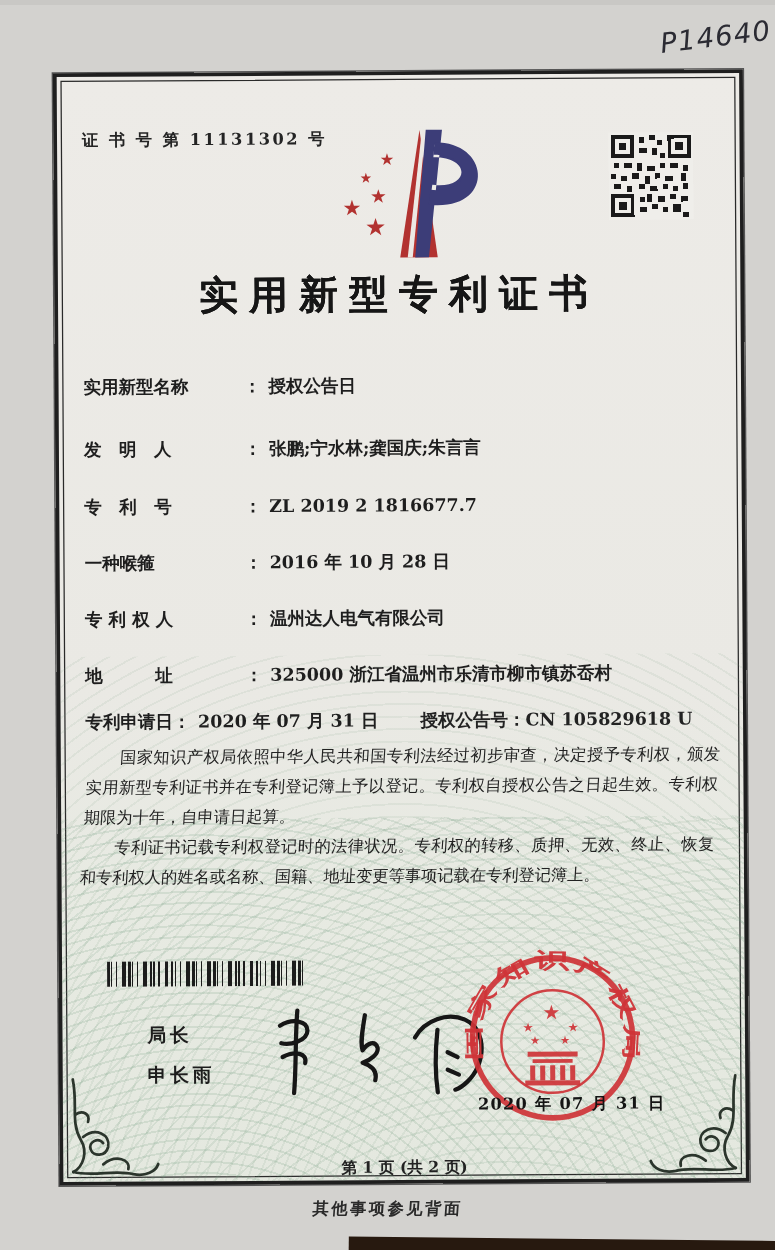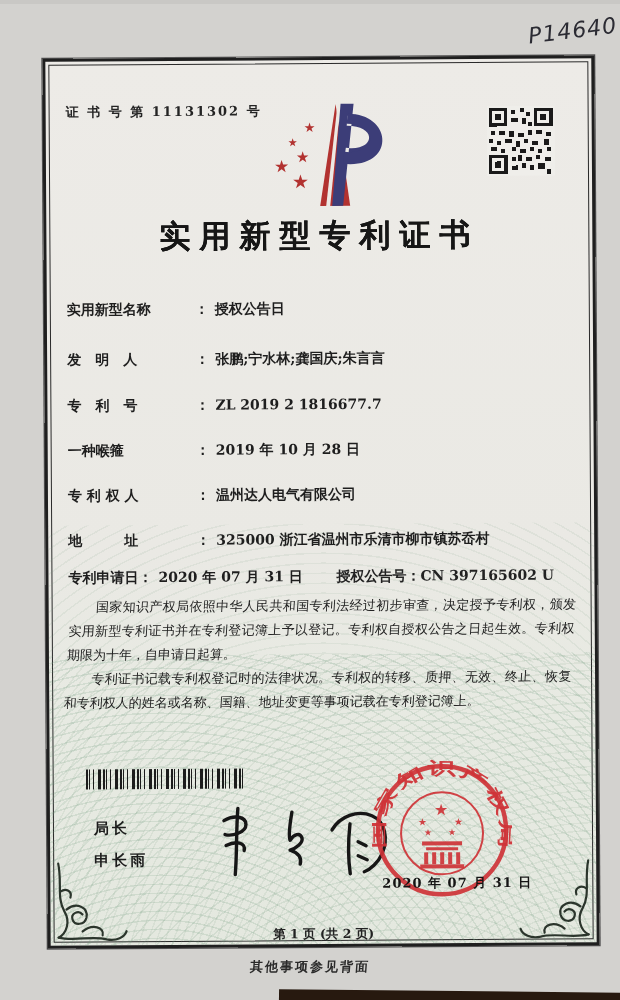--- a/index.html
+++ b/index.html
@@ -61,21 +61,21 @@
     font-size:13px;line-height:1.85;color:#222;text-align:justify;
     transform:skewX(-4deg);
   }
   .paras p{margin:0;text-indent:2em;}
   .barcode{
     position:absolute;left:36px;top:708px;width:158px;height:20px;
     background:
       repeating-linear-gradient(90deg,#1c1c1c 0 2px,transparent 2px 3px,#1c1c1c 3px 4px,transparent 4px 7px,#1c1c1c 7px 8px,transparent 8px 12px,#1c1c1c 12px 15px,transparent 15px 17px);
   }
   .director{position:absolute;left:44px;top:758px;font-size:15px;font-weight:700;letter-spacing:3px;color:#1d1d1d;}
-  .director div{margin-bottom:13px;}
+  .director div{margin-bottom:13px;margin-left:24px;}
   .signature{position:absolute;left:150px;top:730px;width:200px;height:100px;}
   .seal{position:absolute;left:322px;top:700px;width:140px;height:142px;}
   .seal-date{
     position:absolute;left:332px;top:815px;
     font-size:13px;font-weight:700;letter-spacing:1px;color:#141414;white-space:nowrap;
   }
   .page-info{
     position:absolute;left:0;right:0;top:866px;text-align:center;
     font-size:12.5px;font-weight:600;color:#222;
   }
@@ -191,33 +191,33 @@
     <div class="field" style="top:240px">
       <span class="lbl">实用新型名称</span><span class="col">：</span><span>授权公告日</span>
     </div>
     <div class="field" style="top:290px">
       <span class="lbl">发　明　人</span><span class="col">：</span><span>张鹏;宁水林;龚国庆;朱言言</span>
     </div>
     <div class="field" style="top:336px">
       <span class="lbl">专　利　号</span><span class="col">：</span><span>ZL 2019 2 1816677.7</span>
     </div>
     <div class="field" style="top:381px">
-      <span class="lbl">一种喉箍</span><span class="col">：</span><span>2019 年 10 月 28 日</span>
+      <span class="lbl">一种喉箍</span><span class="col">：</span><span>2016 年 10 月 28 日</span>
     </div>
     <div class="field" style="top:426px">
       <span class="lbl">专 利 权 人</span><span class="col">：</span><span>温州达人电气有限公司</span>
     </div>
     <div class="field" style="top:471px">
       <span class="lbl">地　　　址</span><span class="col">：</span><span>325000 浙江省温州市乐清市柳市镇苏岙村</span>
     </div>
     <div class="field" style="top:508px">
       <span>专利申请日</span><span class="col">：</span><span>2020 年 07 月 31 日</span>
     </div>
     <div class="grant-no" style="top:508px">
-      <span>授权公告号</span><span class="col">：</span><span>CN 397165602 U</span>
+      <span>授权公告号</span><span class="col">：</span><span>CN 105829618 U</span>
     </div>
 
     <div class="paras">
       <p>国家知识产权局依照中华人民共和国专利法经过初步审查，决定授予专利权，颁发实用新型专利证书并在专利登记簿上予以登记。专利权自授权公告之日起生效。专利权期限为十年，自申请日起算。</p>
       <p>专利证书记载专利权登记时的法律状况。专利权的转移、质押、无效、终止、恢复和专利权人的姓名或名称、国籍、地址变更等事项记载在专利登记簿上。</p>
     </div>
 
     <div class="barcode"></div>
 
     <div class="director">

